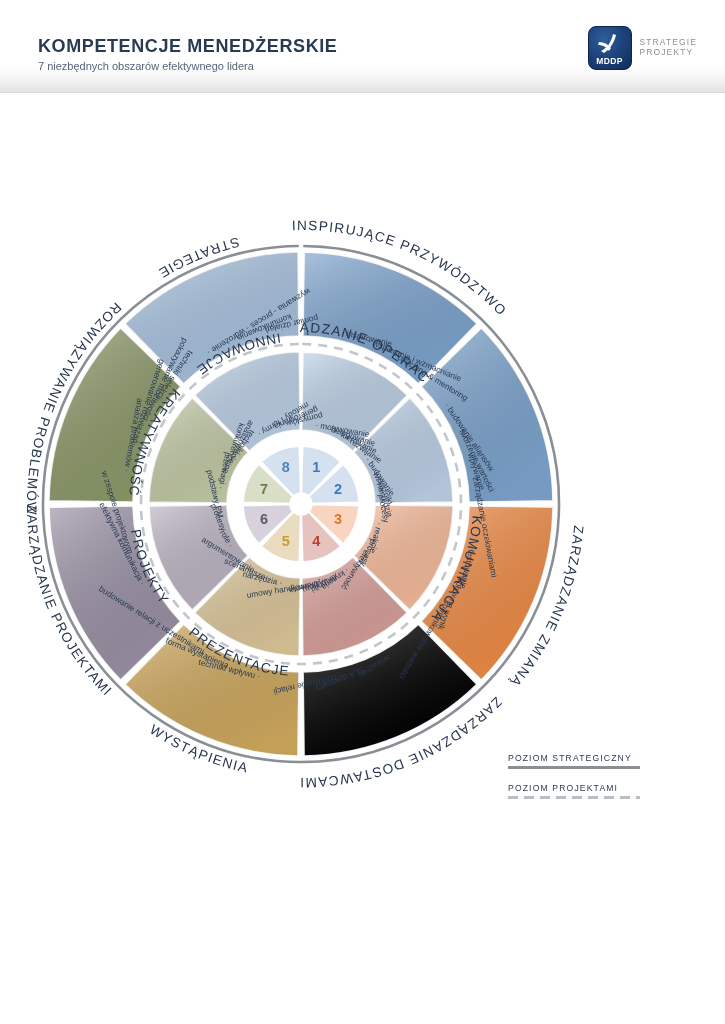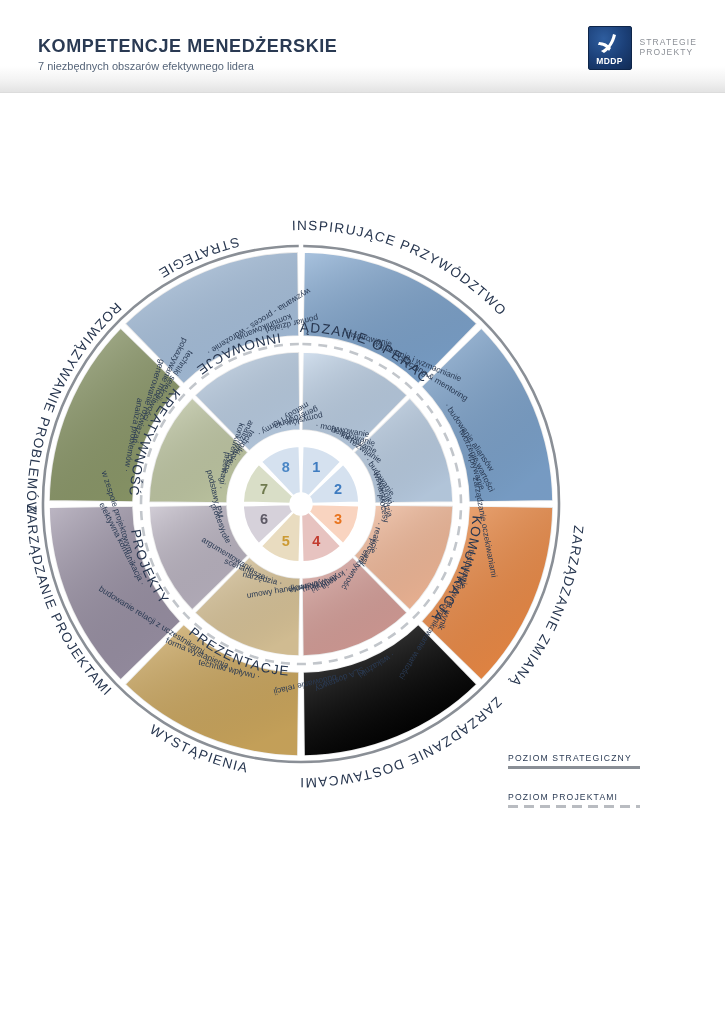--- a/index.html
+++ b/index.html
@@ -20,40 +20,40 @@
     position:absolute;left:38px;top:36px;
     font-size:18px;letter-spacing:.6px;font-weight:bold;color:#2a3a53;
     white-space:nowrap;
   }
   #header-sub{
     position:absolute;left:38px;top:60px;
     font-size:11px;color:#566579;white-space:nowrap;
   }
   #logo-wrap{position:absolute;right:28px;top:26px;display:flex;align-items:center;gap:8px;}
   #logo-mark{
-    width:42px;height:42px;border-radius:2px;position:relative;overflow:hidden;
+    width:42px;height:42px;border-radius:8px;position:relative;overflow:hidden;
     background:radial-gradient(circle at 35% 28%,#2e5d9e 0%,#1b3f77 55%,#122c55 100%);
     border:1px solid #0e2549;
   }
   #logo-mark .swoosh{
     position:absolute;left:9px;top:5px;width:24px;height:26px;
   }
   #logo-mark .mddp{
     position:absolute;left:0;right:0;bottom:3px;text-align:center;
     color:#fff;font-size:8.5px;font-weight:bold;letter-spacing:.4px;
   }
   #logo-text{line-height:1.12;color:#8c9097;font-size:8.5px;letter-spacing:1.1px;}
   
   #wheel{position:absolute;left:0;top:92px;width:725px;height:760px;}
   .lbl{font-family:"Liberation Sans",sans-serif;fill:#2a3a53;}
   .ringlabel{font-size:13.6px;letter-spacing:1.3px;fill:#27364f;}
   .num{font-size:14.5px;font-weight:bold;}
   
   #legend{position:absolute;left:508px;top:753px;width:150px;}
-  .leg-row{margin-bottom:23px;}
+  .leg-row{margin-bottom:14px;}
   .leg-txt{font-size:8.6px;letter-spacing:1.15px;color:#2a3a53;white-space:nowrap;}
   .leg-solid{height:3px;background:#8a8f96;margin-top:3px;width:132px;}
   .leg-dash{height:3px;margin-top:3px;width:132px;
     background:repeating-linear-gradient(to right,#b9bcc1 0 10px,transparent 10px 16px);}
 </style>
 </head>
 <body>
 
 <div id="header">
   <div id="header-title">KOMPETENCJE MENEDŻERSKIE</div>

